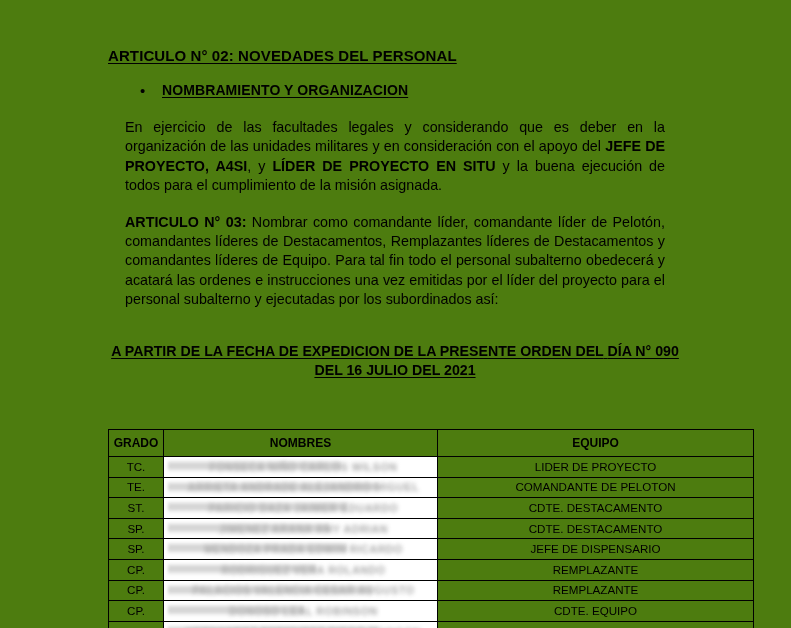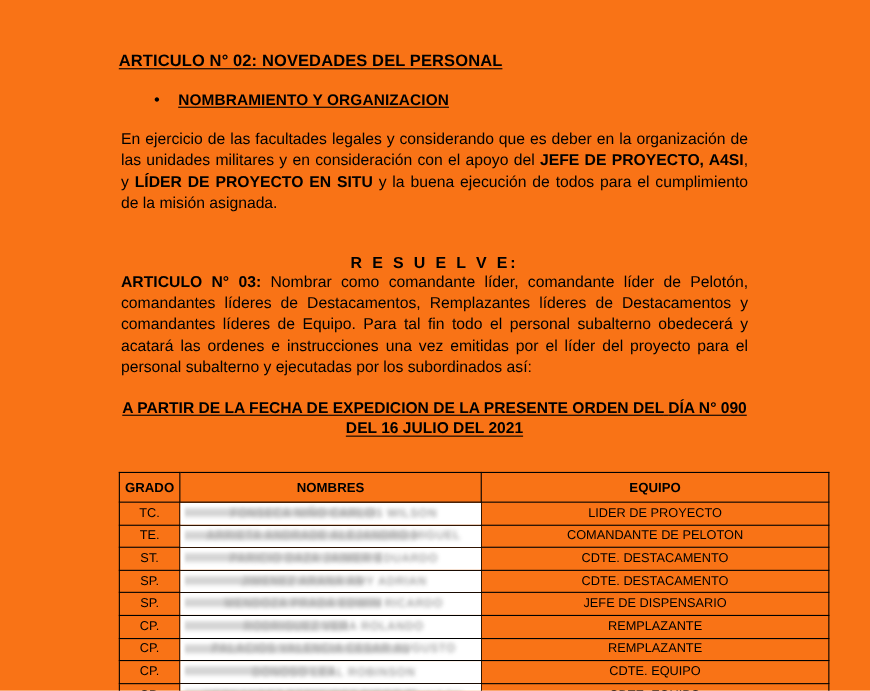--- a/index.html
+++ b/index.html
@@ -13,21 +13,21 @@
     overflow: hidden;
     font-family: "Liberation Sans", sans-serif;
     color: #000000;
     -webkit-font-smoothing: antialiased;
   }
 
   .page {
     position: relative;
     width: 791px;
     height: 628px;
-    background: #f97316;
+    background: #4d7c0f;
   }
 
   .doc-body {
     position: absolute;
     left: 108px;
     top: 46px;
     width: 574px;
   }
 
   
@@ -66,21 +66,21 @@
     line-height: 19px;
     white-space: nowrap;
   }
 
   
   .para {
     font-size: 14.3px;
     line-height: 19.4px;
     text-align: justify;
     text-justify: inter-word;
-    margin: 2px;
+    margin: 17px;
   }
   .para.p1 { margin-top: 18px; }
   .para.p2 { margin-top: 0px; }
   .para b { font-weight: bold; }
 
   .resuelve {
     text-align: center;
     font-size: 14.5px;
     font-weight: bold;
     letter-spacing: 2.6px;
@@ -182,21 +182,20 @@
 
     <div class="bullet-row">
       <span class="bullet-dot"></span>
       <span class="bullet-text">NOMBRAMIENTO Y ORGANIZACION</span>
     </div>
 
     <p class="para p1">
       <span>En ejercicio de las facultades legales y considerando que es deber en la organización de las unidades militares y en consideración con el apoyo del </span><b>JEFE DE PROYECTO, A4SI</b><span>, y </span><b>LÍDER DE PROYECTO EN SITU</b><span> y la buena ejecución de todos para el cumplimiento de la misión asignada.</span>
     </p>
 
-    <div class="resuelve">R E S U E L V E:</div>
 
     <p class="para p2">
       <b>ARTICULO N° 03:</b><span> Nombrar como comandante líder, comandante líder de Pelotón, comandantes líderes de Destacamentos, Remplazantes líderes de Destacamentos y comandantes líderes de Equipo. Para tal fin todo el personal subalterno obedecerá y acatará las ordenes e instrucciones una vez emitidas por el líder del proyecto para el personal subalterno y ejecutadas por los subordinados así:</span>
     </p>
 
     <div class="date-heading">
       <span>A PARTIR DE LA FECHA DE EXPEDICION DE LA PRESENTE ORDEN DEL</span>
       <span>DÍA N° 090 DEL 16 JULIO DEL 2021</span>
     </div>
 

